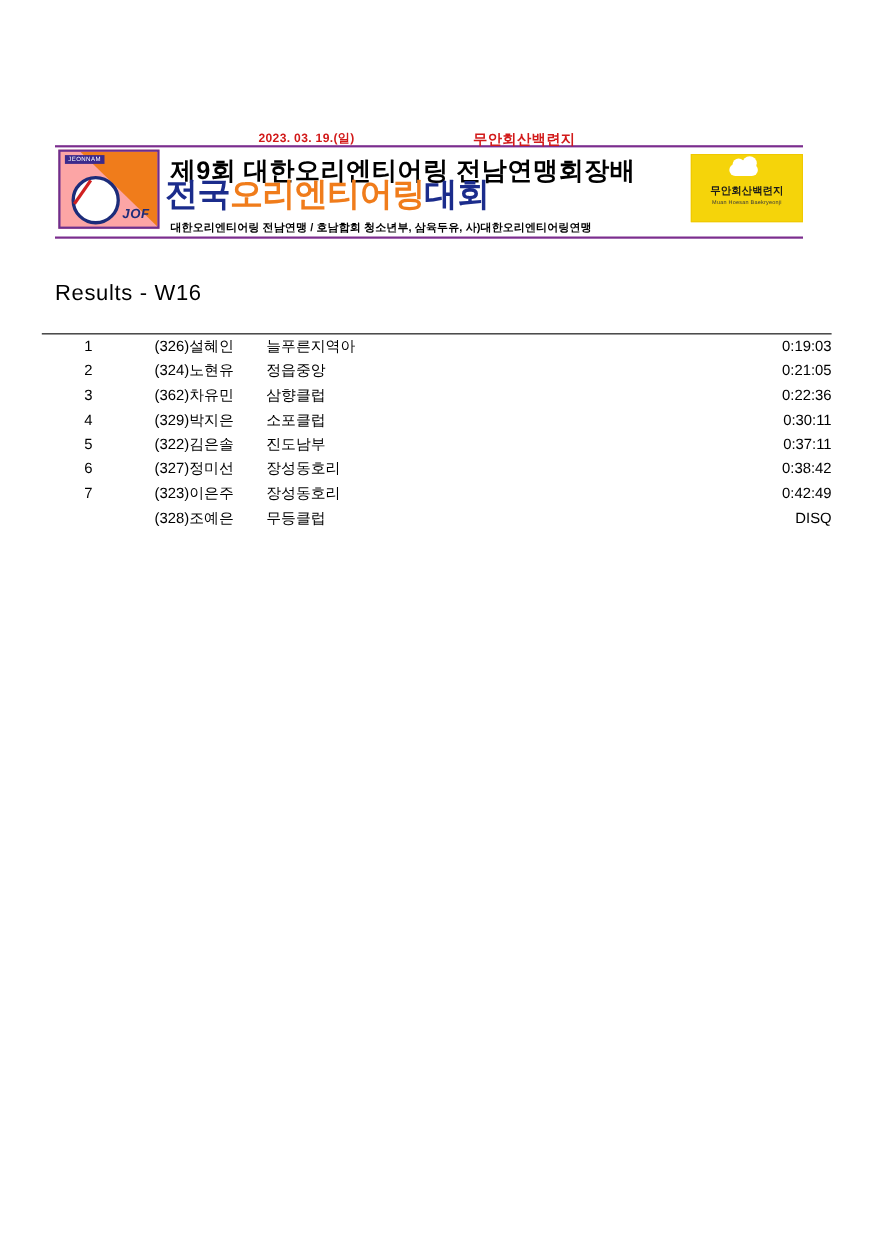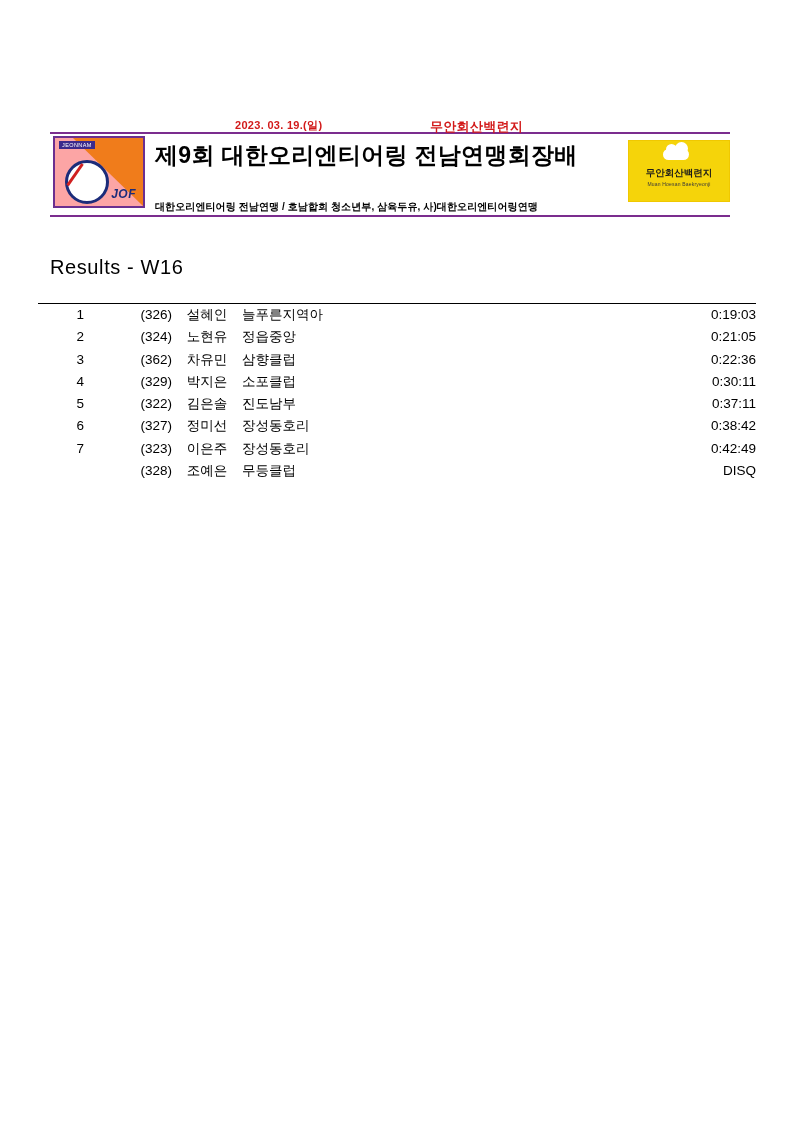--- a/index.html
+++ b/index.html
@@ -243,21 +243,21 @@
     font-size: 13.5px;
   }
   table.results td {
     padding: 2px 0 3px 0;
     vertical-align: top;
     line-height: 1.28;
     white-space: nowrap;
   }
   .col-rank   { width: 46px;  text-align: right; }
   .col-bib    { width: 88px;  text-align: right; padding-right: 0; }
-  .col-name   { width: 70px;  text-align: center;  padding-left: 40px; }
+  .col-name   { width: 70px;  text-align: left;  padding-left: 40px; }
   .col-club   { width: 290px; text-align: left;  padding-left: 65px; }
   .col-time   { width: 224px; text-align: right; padding-right: 16px; }
 </style>
 </head>
 <body>
 
 <div class="page">
 
   <div class="banner">
     <div class="banner-inner">
@@ -271,20 +271,23 @@
         <div class="circle"></div>
         <div class="needle"></div>
         <div class="jof-text">JOF</div>
       </div>
 
       <div class="date-line">2023. 03. 19.(일)</div>
       <div class="place-line">무안회산백련지</div>
 
       <div class="title-small">제9회  대한오리엔티어링  전남연맹회장배</div>
 
+      <div class="title-big">
+        <span class="k-blue">전국</span><span class="k-orange">오리엔티어링</span><span class="k-blue">대회</span>
+      </div>
 
       <div class="subtitle-line">대한오리엔티어링 전남연맹 / 호남합회 청소년부, 삼육두유, 사)대한오리엔티어링연맹</div>
 
       <div class="sponsor-box">
         <div class="cloud"></div>
         <div class="sp-name">무안회산백련지</div>
         <div class="sp-sub">Muan Hoesan Baekryeonji</div>
       </div>
 
     </div>

